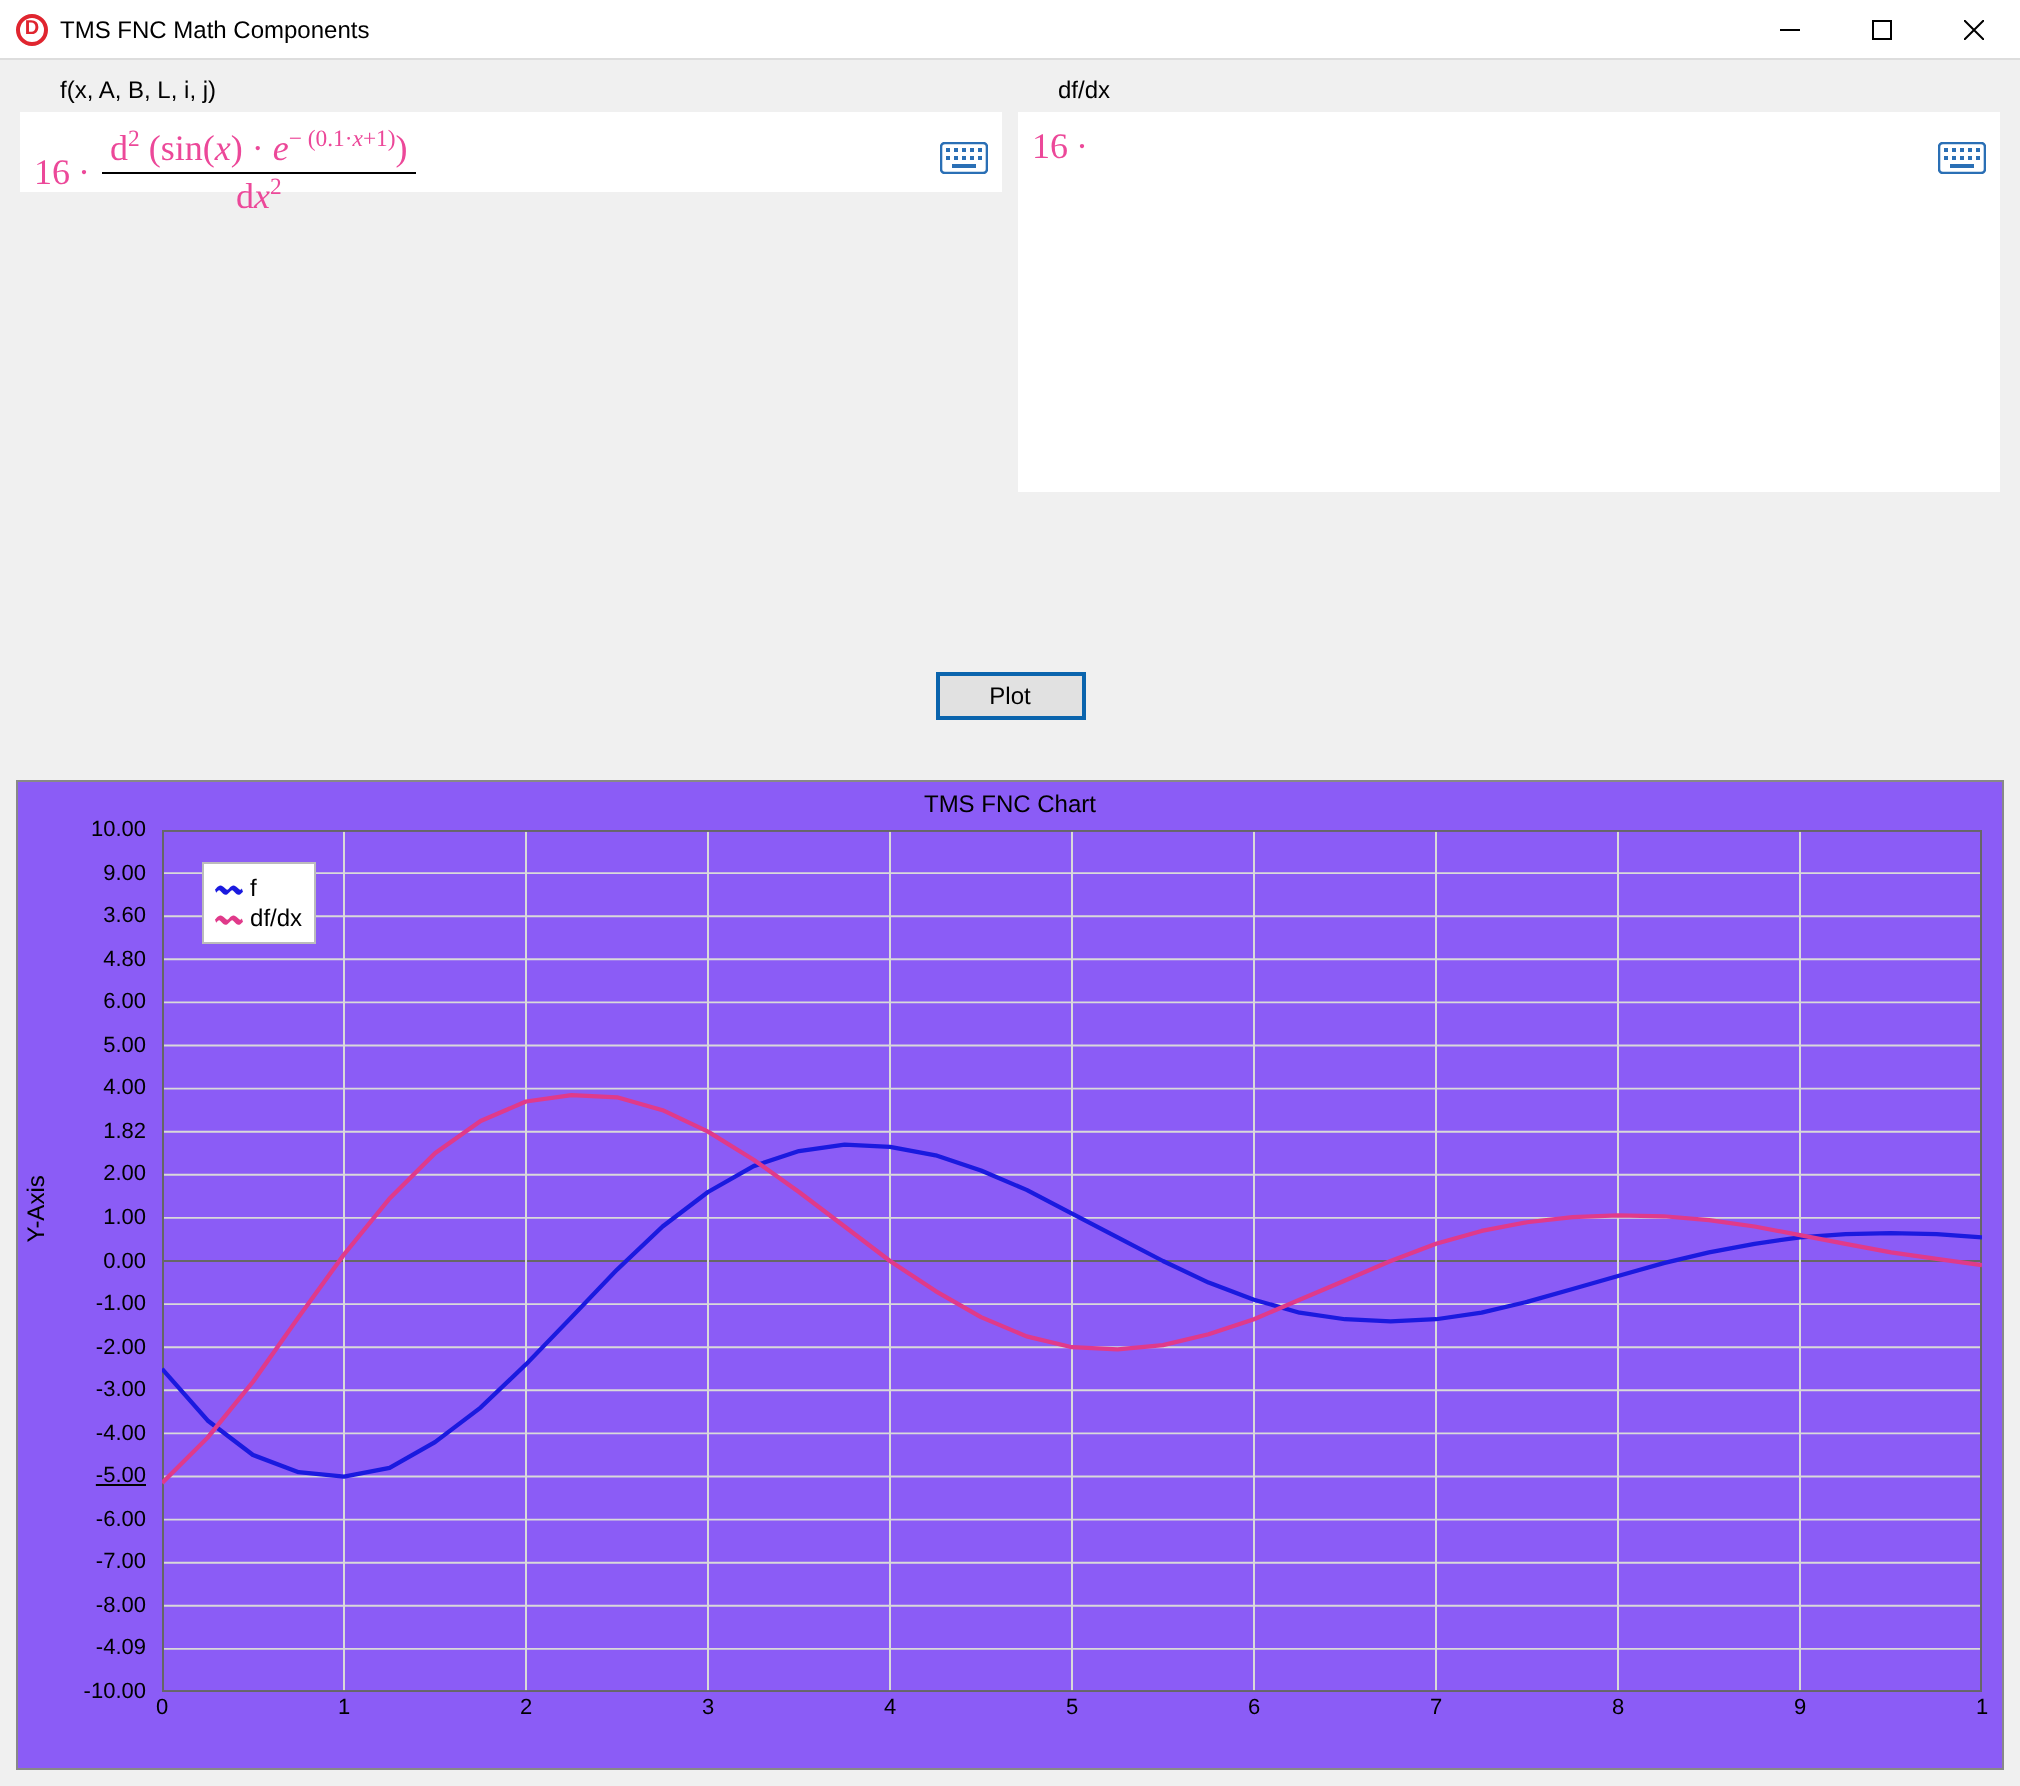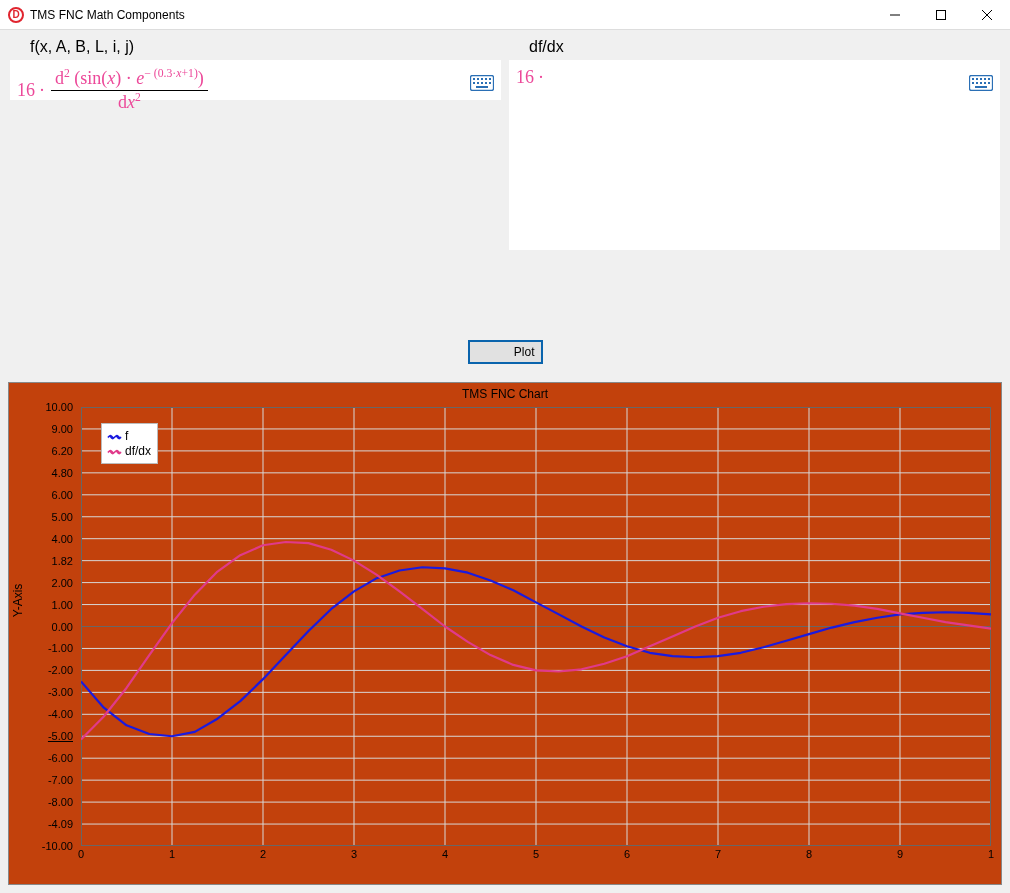--- a/index.html
+++ b/index.html
@@ -45,21 +45,21 @@
   .formula-row {
     display: flex;
     gap: 8px;
     padding: 6px 10px 0 10px;
   }
   .formula-col {
     flex: 1;
     display: flex; flex-direction: column;
   }
   .formula-label {
-    font-size: 16px; color: #000;
+    font-size: 12px; color: #000;
     padding: 2px 4px 4px 20px;
   }
   .formula-box {
     background: #fff;
     border: 1px solid #fff;
     min-height: 40px;
     padding: 6px 8px 6px 6px;
     position: relative;
     font-family: "Cambria Math", "Times New Roman", serif;
     font-size: 18px;
@@ -94,26 +94,25 @@
     display:flex; justify-content:center;
     padding: 10px 0 10px 0;
     margin-top: 80px;
   }
   .plot-btn {
     width: 75px; height: 24px;
     border: 2px solid #0a64ad;
     background: #e1e1e1;
     font-size: 12px;
     cursor: pointer;
-    text-align: right;
   }
   .chart-wrap {
     flex: 1;
-    margin: 8px 8px 8px 8px;
-    background: #c2410c;
+    margin: 20px 8px 8px 8px;
+    background: #8b5cf6;
     border: 1px solid #888;
     position: relative;
   }
   .chart-title {
     position: absolute;
     left:0; right:0; top: 4px;
     text-align: center;
     font-size: 12px;
   }
   .ylab {
@@ -193,21 +192,21 @@
   <div class="formula-row">
     <div class="formula-col left">
       <div class="formula-label">f(x, A, B, L, i, j)</div>
       <div class="formula-box">
         <span class="eq">
           <span>16</span>
           <span>·</span>
           <span class="frac">
             <span class="num">
               <span>d</span><sup>2</sup>
-              <span> (</span><span>sin(</span><i>x</i><span>)</span><span> · </span><i>e</i><sup><span>− (0.3·</span><i>x</i><span>+1)</span></sup><span>)</span>
+              <span> (</span><span>sin(</span><i>x</i><span>)</span><span> · </span><i>e</i><sup><span>− (0.1·</span><i>x</i><span>+1)</span></sup><span>)</span>
             </span>
             <span class="den">
               <span>d</span><i>x</i><sup>2</sup>
             </span>
           </span>
         </span>
         <span class="kbd-icon">
           <svg width="24" height="16" viewBox="0 0 24 16">
             <rect x="0.5" y="0.5" width="23" height="15" rx="2" fill="none" stroke="#2a6fb5" stroke-width="1.3"></rect>
             <g fill="#2a6fb5">
@@ -276,21 +275,21 @@
         <div class="ytick" style="top: 60%;">-2.00</div>
         <div class="ytick" style="top: 55%;">-1.00</div>
         <div class="ytick" style="top: 50%;">0.00</div>
         <div class="ytick" style="top: 45%; text-align: right;">1.00</div>
         <div class="ytick" style="top: 40%;">2.00</div>
         <div class="ytick" style="top: 35%;">1.82</div>
         <div class="ytick" style="top: 30%;">4.00</div>
         <div class="ytick" style="top: 25%;">5.00</div>
         <div class="ytick" style="top: 20%;">6.00</div>
         <div class="ytick" style="top: 15%;">4.80</div>
-        <div class="ytick" style="top: 10%;">6.20</div>
+        <div class="ytick" style="top: 10%;">3.60</div>
         <div class="ytick" style="top: 5%;">9.00</div>
         <div class="ytick" style="top: 0%;">10.00</div>
       </div>
     <div class="xticks" id="xticks">
         <div class="xtick" style="left: 0%;">0</div>
         <div class="xtick" style="left: 10%;">1</div>
         <div class="xtick" style="left: 20%;">2</div>
         <div class="xtick" style="left: 30%;">3</div>
         <div class="xtick" style="left: 40%;">4</div>
         <div class="xtick" style="left: 50%;">5</div>

